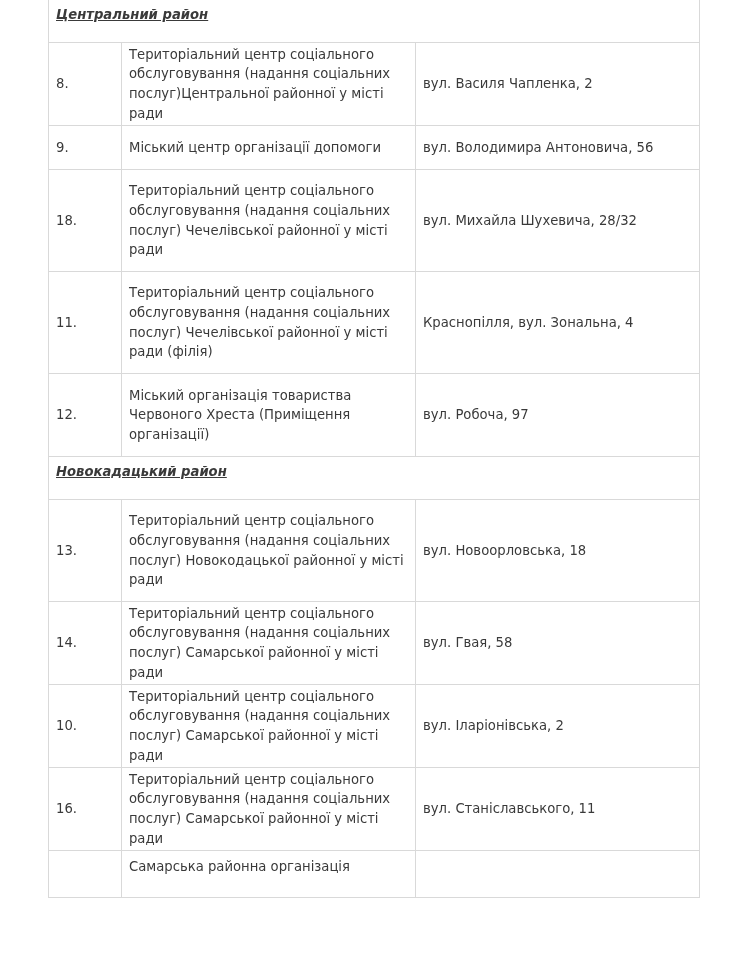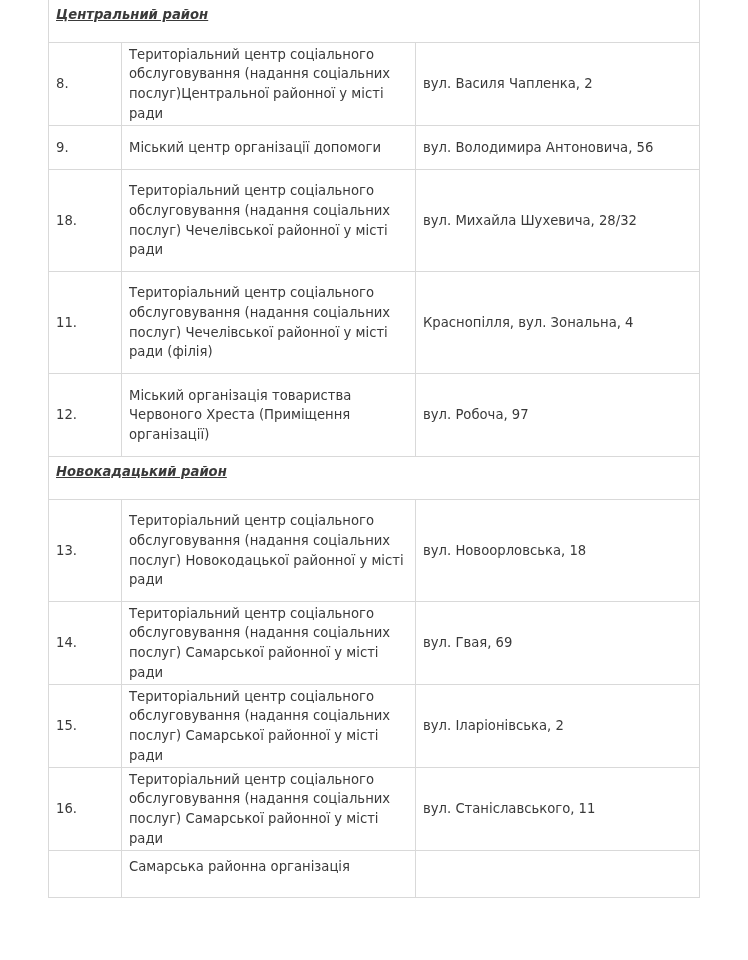--- a/index.html
+++ b/index.html
@@ -60,24 +60,24 @@
     </tr>
     <tr class="r4">
       <td class="num">13.</td>
       <td>Територіальний центр соціального обслуговування (надання соціальних послуг) Новокодацької районної у місті ради</td>
       <td>вул. Новоорловська, 18</td>
     </tr>
 
     <tr class="r3">
       <td class="num">14.</td>
       <td>Територіальний центр соціального обслуговування (надання соціальних послуг) Самарської районної у місті ради</td>
-      <td>вул. Гвая, 69</td>
+      <td>вул. Гвая, 58</td>
     </tr>
     <tr class="r3">
-      <td class="num">15.</td>
+      <td class="num">10.</td>
       <td>Територіальний центр соціального обслуговування (надання соціальних послуг) Самарської районної у місті ради</td>
       <td>вул. Іларіонівська, 2</td>
     </tr>
     <tr class="r3">
       <td class="num">16.</td>
       <td>Територіальний центр соціального обслуговування (надання соціальних послуг) Самарської районної у місті ради</td>
       <td>вул. Станіславського, 11</td>
     </tr>
     <tr class="partial">
       <td class="num"></td>

